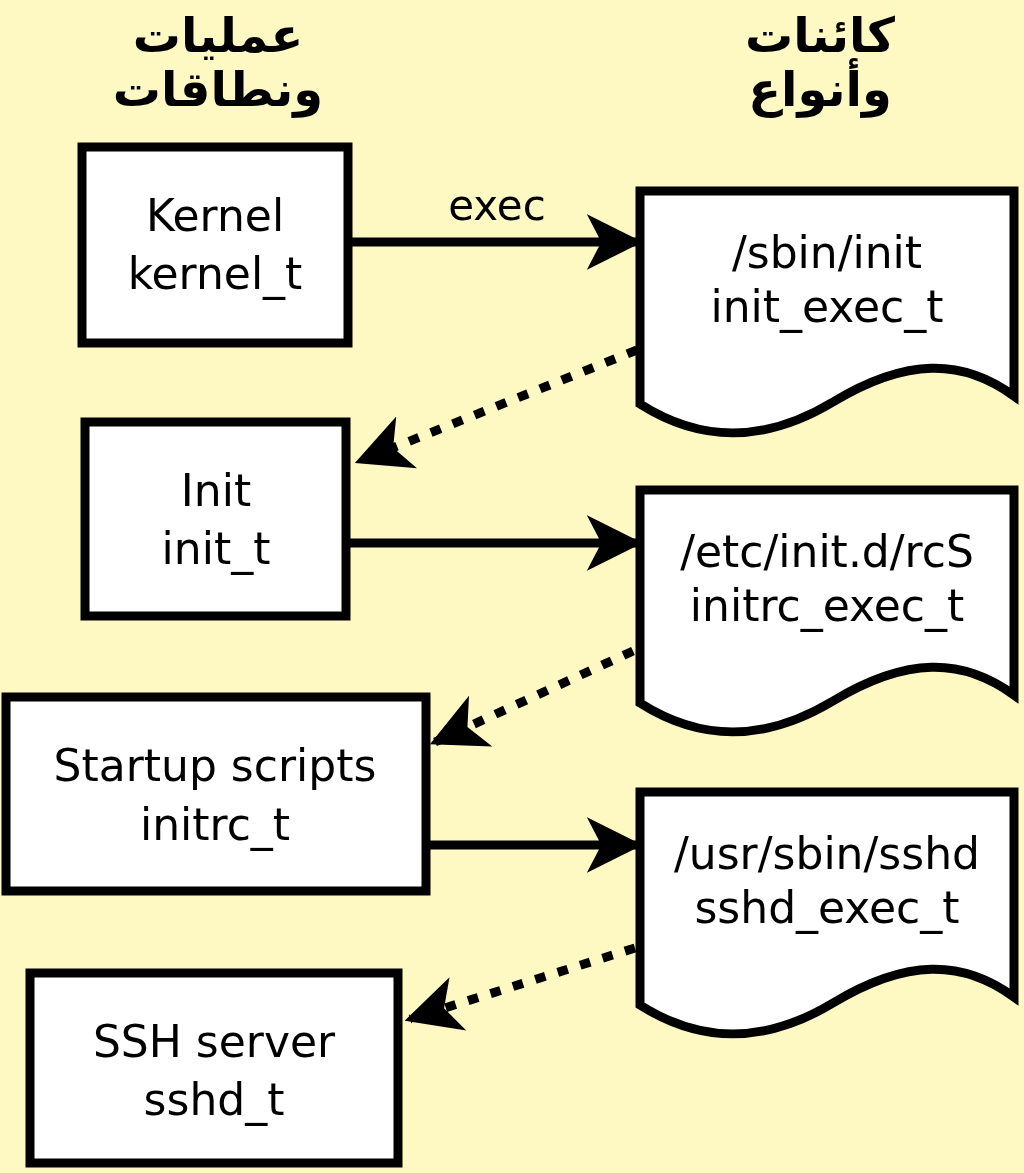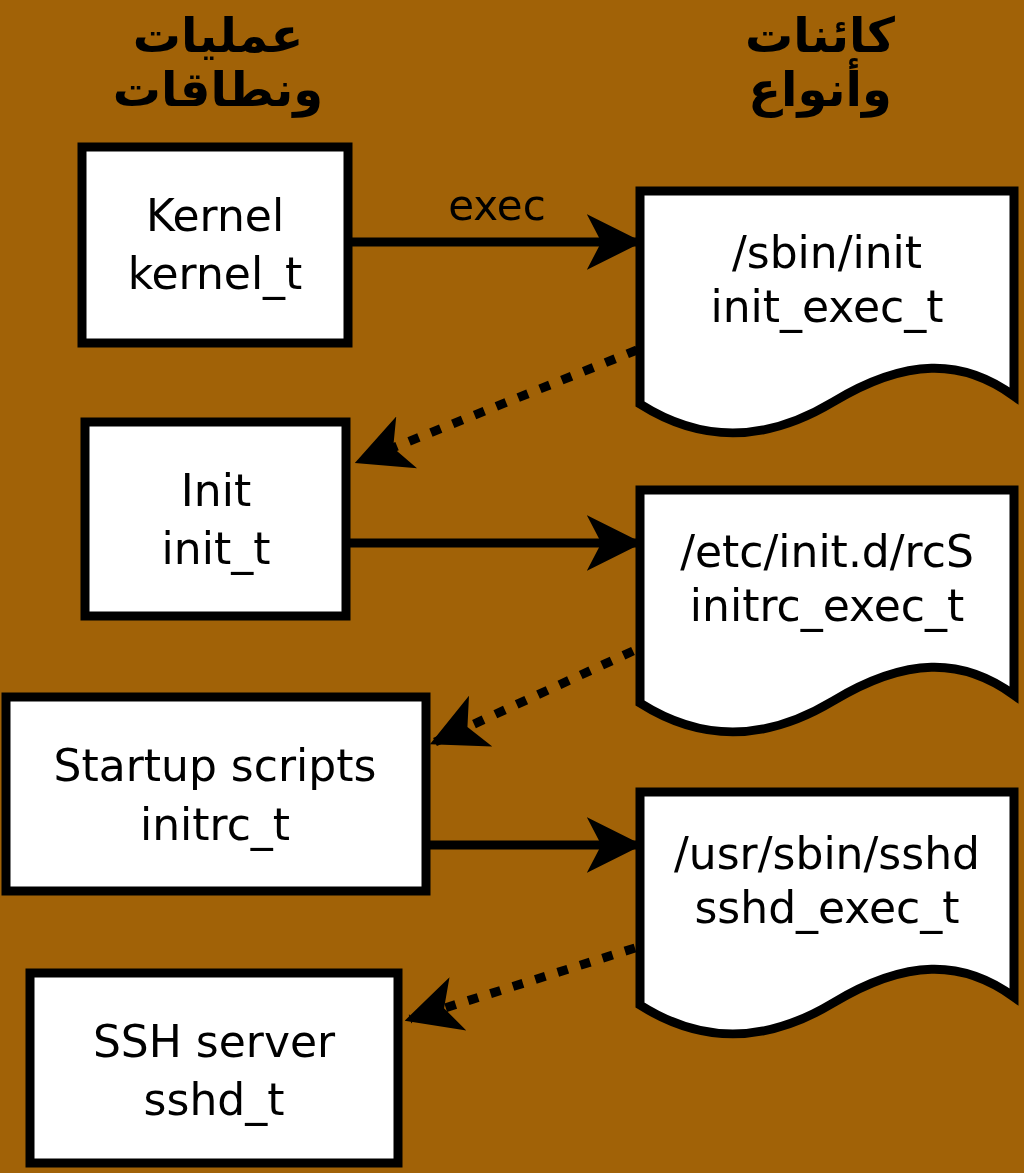--- a/index.html
+++ b/index.html
@@ -6,21 +6,21 @@
     margin: 0;
     padding: 0;
     background: #ffffff;
     width: 1024px;
     font-family: "DejaVu Sans", sans-serif;
   }
   .stage {
     position: relative;
     width: 1024px;
     height: 1173px;
-    background: #a16207;
+    background: #fef9c3;
     overflow: hidden;
   }
   svg text {
     fill: #000000;
     font-family: "DejaVu Sans", sans-serif;
   }
   .hdr {
     font-size: 48px;
     font-weight: bold;
     text-anchor: middle;

